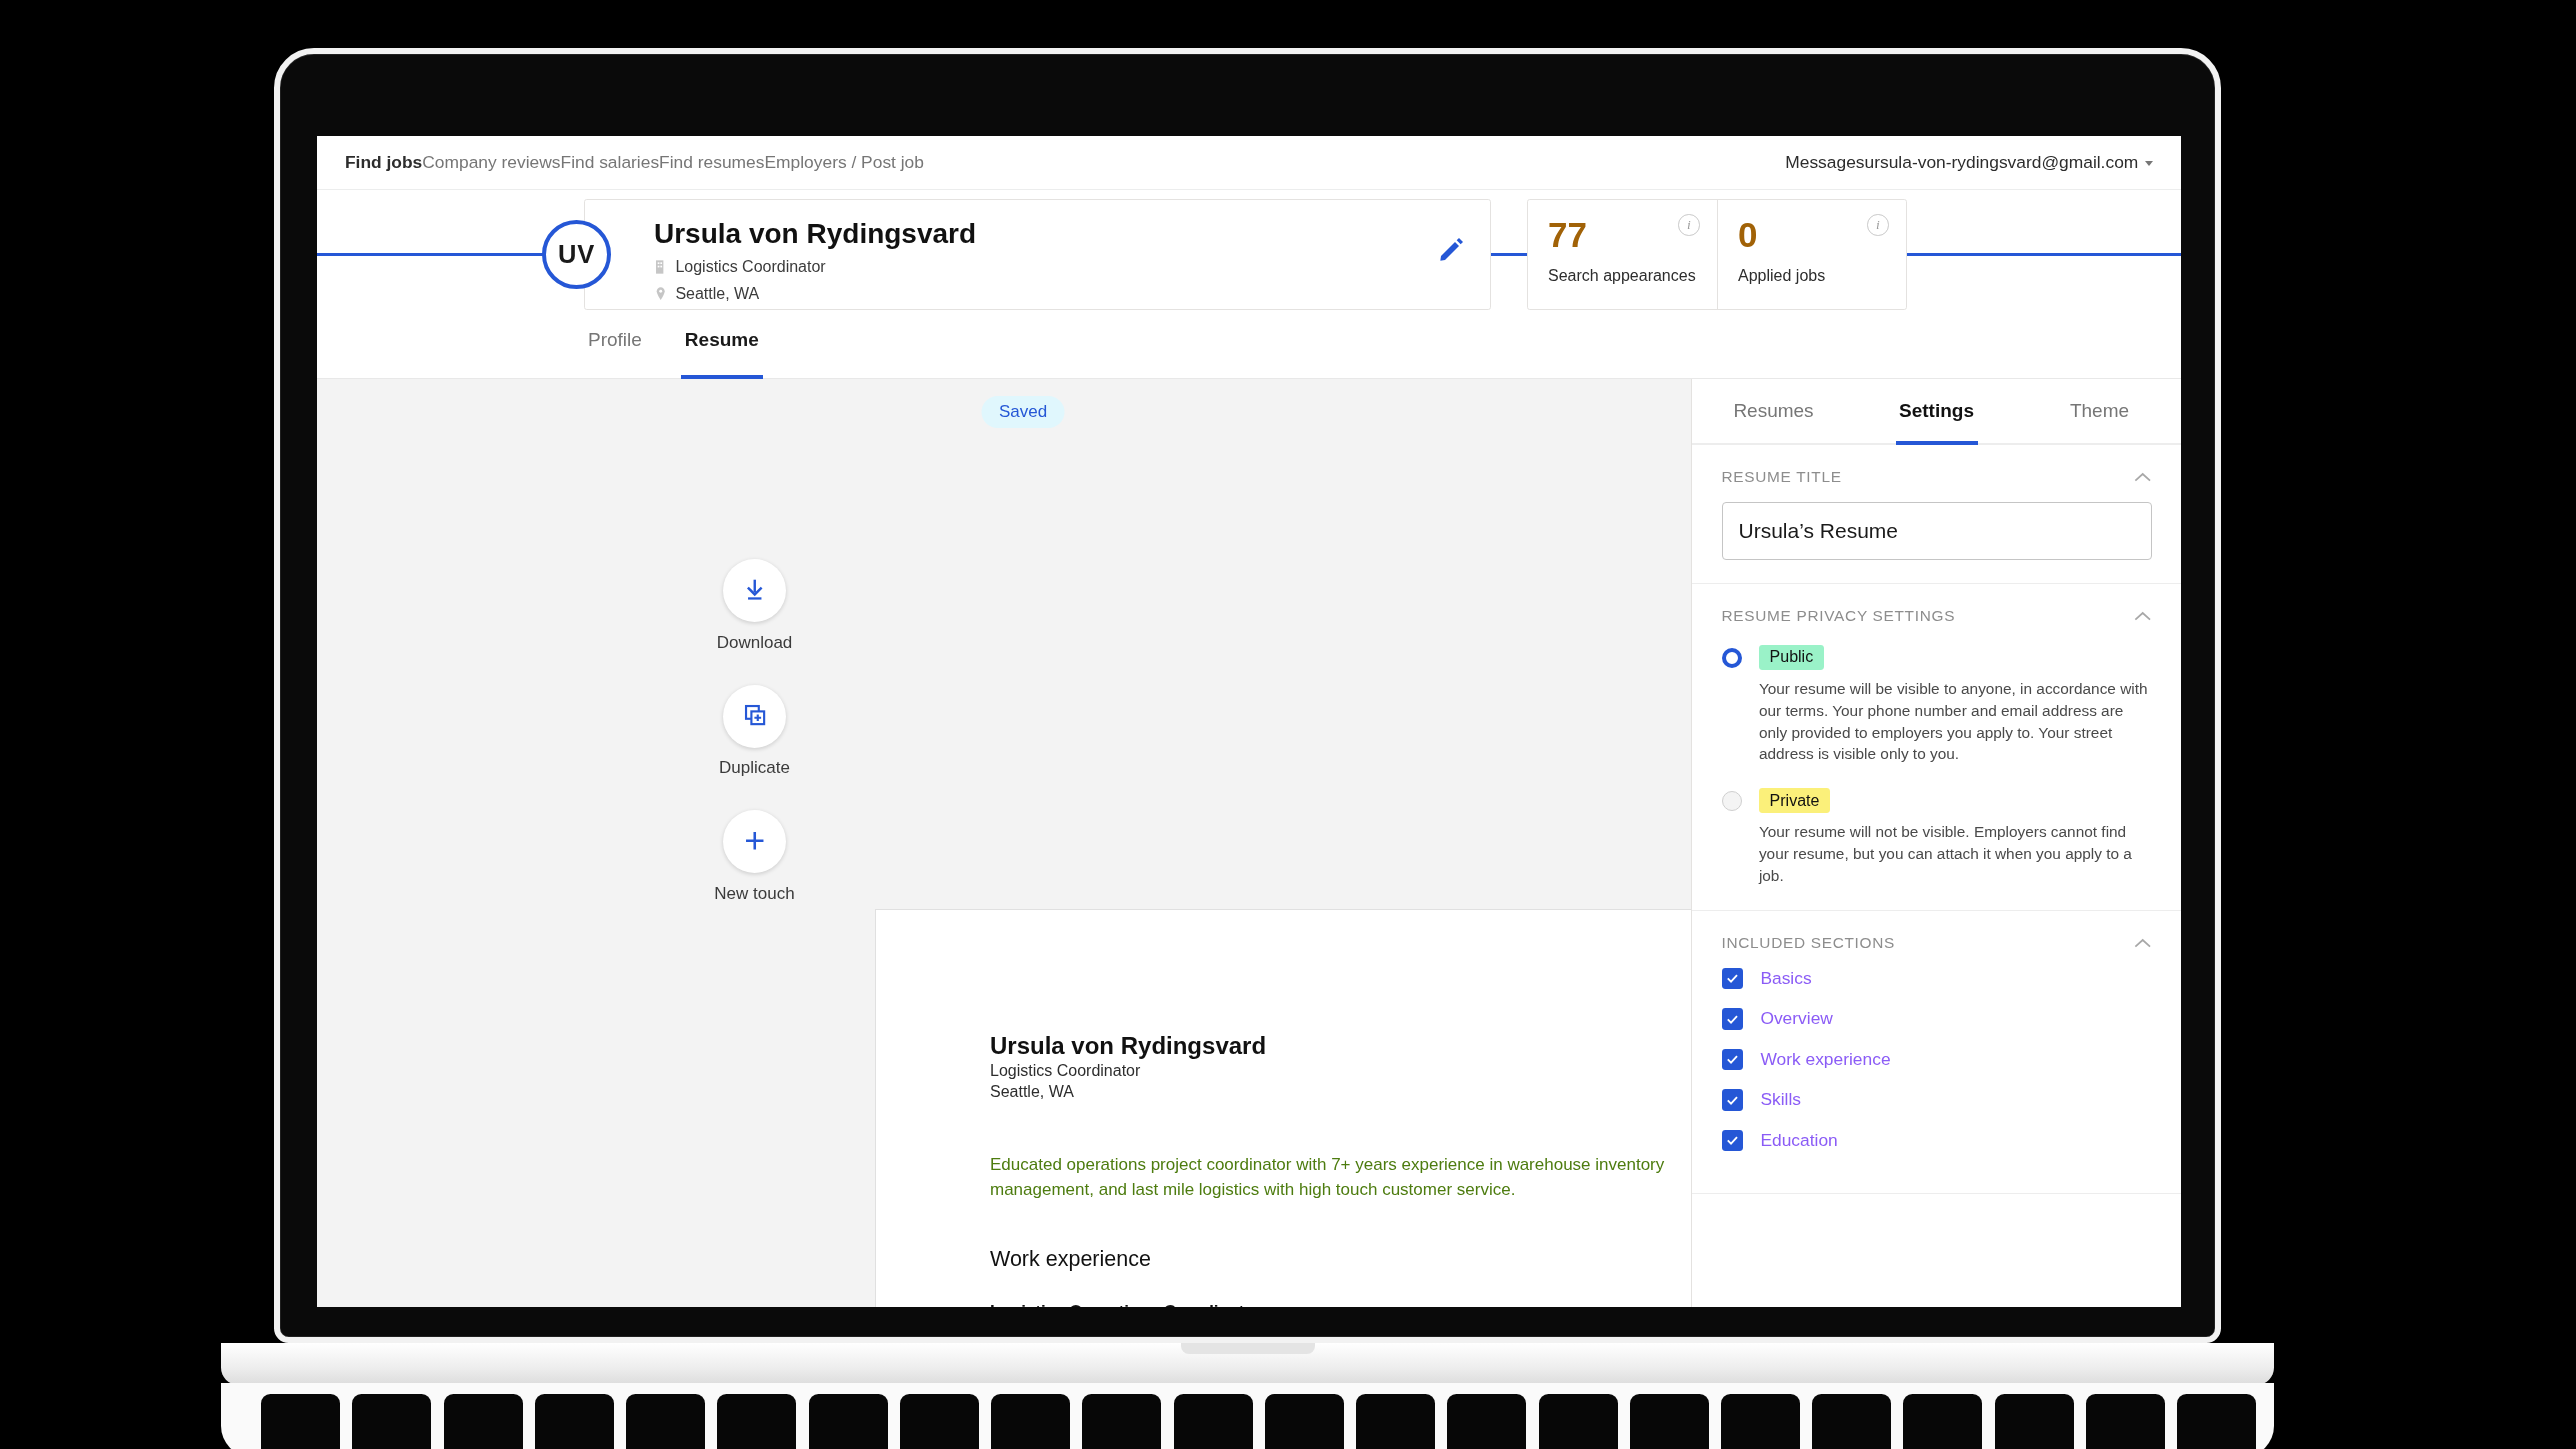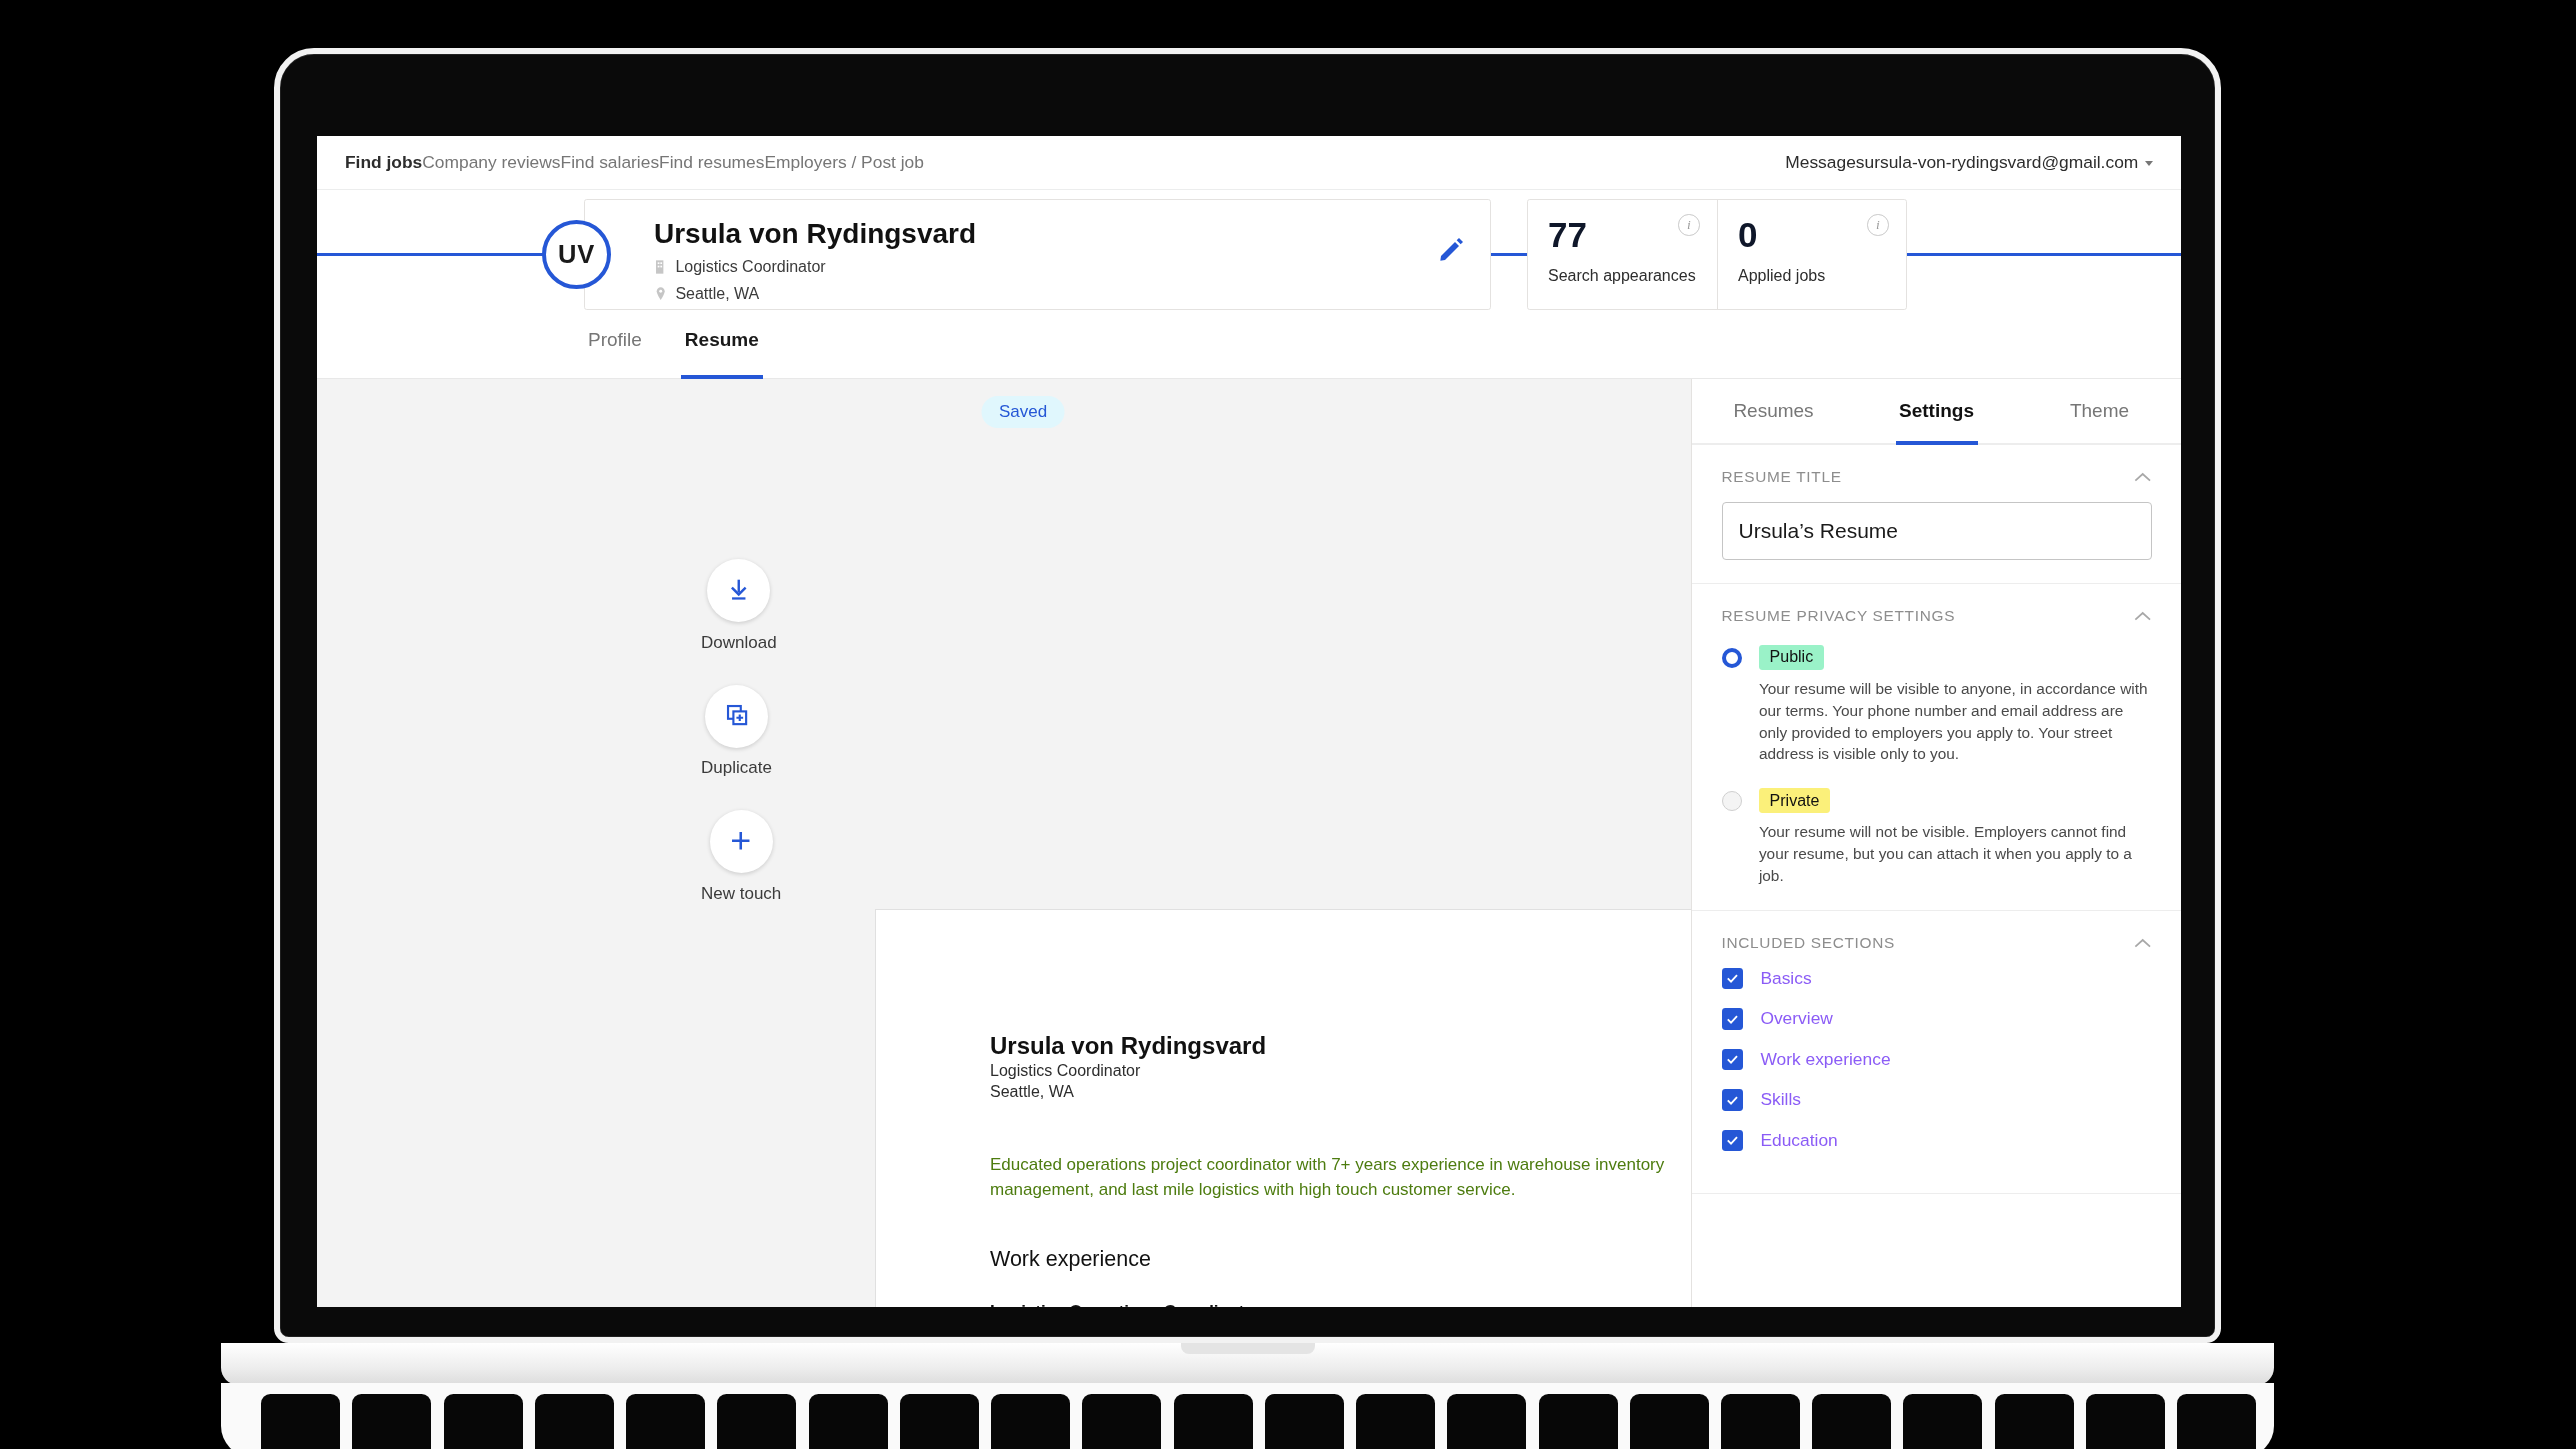--- a/index.html
+++ b/index.html
@@ -151,21 +151,21 @@
     border-radius: 2.7px;
     background: #fff;
     height: 111px;
   }
   .stat-card {
     position: relative;
     width: 189px;
     padding: 17.4px 20px 0 20px;
   }
   .stat-card + .stat-card { border-left: 1.3px solid #e4e2e0; }
-  .stat-value { font-size: 35px; font-weight: bold; color: #0f172a; line-height: 1; }
+  .stat-value { font-size: 35px; font-weight: bold; color: #a16207; line-height: 1; }
   .stat-label { font-size: 16px; color: #2d2d2d; margin-top: 14.8px; }
   .info-badge {
     position: absolute;
     right: 17.4px; top: 14.8px;
     width: 21.5px; height: 21.5px;
     border: 1.3px solid #c9c9c9;
     border-radius: 50%;
     color: #9a9a9a;
     font-size: 13.4px;
     font-family: "Liberation Serif", serif;
@@ -219,21 +219,21 @@
     background: #e0f7fd;
     color: #2557d6;
     font-size: 17px;
     padding: 6px 17.4px;
     border-radius: 16px;
   }
   #doc-actions {
     position: absolute;
     left: 384px; top: 180px;
     width: 107px;
-    display: flex; flex-direction: column; align-items: flex-start; gap: 32px;
+    display: flex; flex-direction: column; align-items: center; gap: 32px;
   }
   .action-item { display: flex; flex-direction: column; align-items: center; }
   .action-circle {
     width: 63px; height: 63px;
     background: #fff;
     border-radius: 50%;
     box-shadow: 0 1.3px 4.7px rgba(0,0,0,0.16);
     display: flex; align-items: center; justify-content: center;
   }
   .action-label {

